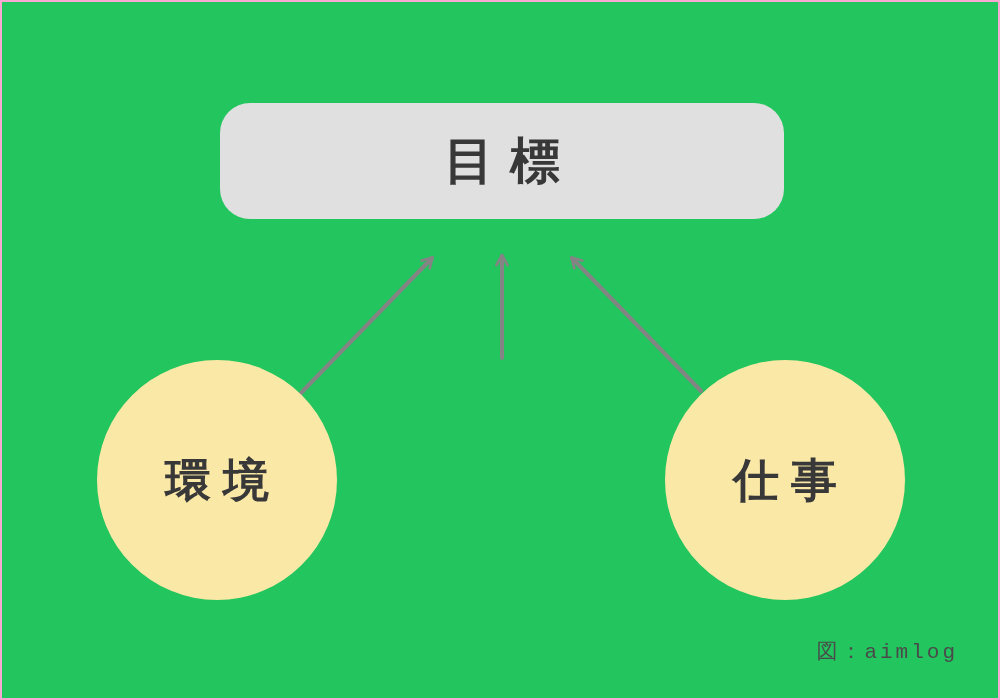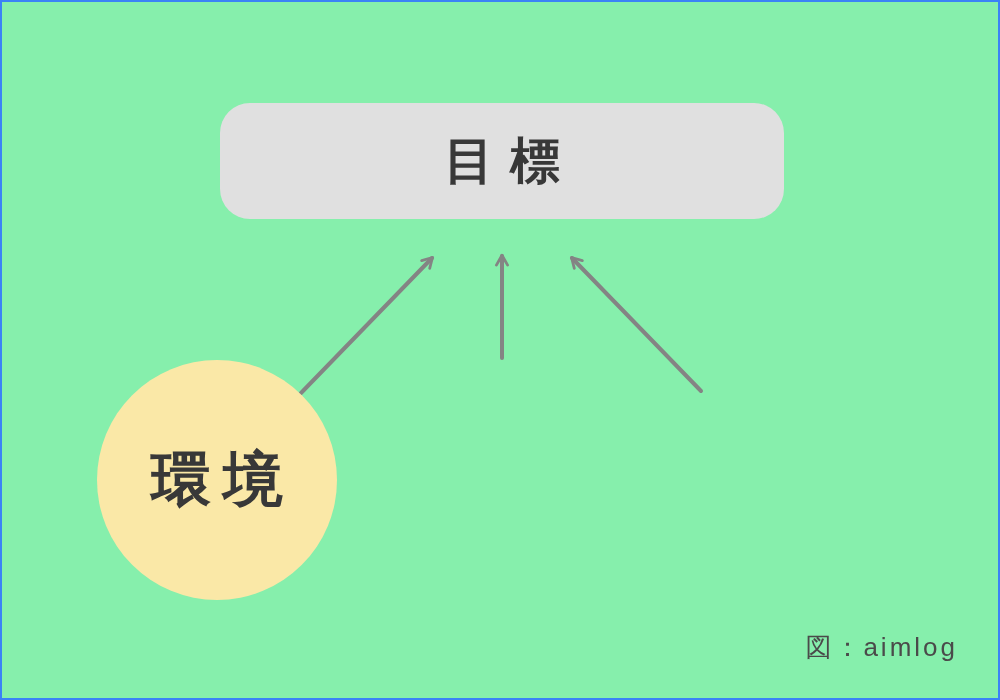--- a/index.html
+++ b/index.html
@@ -6,22 +6,22 @@
     margin: 0;
     padding: 0;
     background: #ffffff;
     font-family: "Liberation Sans", "DejaVu Sans", sans-serif;
   }
   .canvas {
     position: relative;
     width: 1000px;
     height: 700px;
     box-sizing: border-box;
-    border: 2px solid #3b82f6;
-    background: #86efac;
+    border: 2px solid #f9a8d4;
+    background: #22c55e;
     overflow: hidden;
   }
   .goal-box {
     position: absolute;
     left: 218px;
     top: 101px;
     width: 564px;
     height: 116px;
     background: #e0e0e0;
     border-radius: 30px;
@@ -53,35 +53,35 @@
     border-radius: 50%;
     background: #fae8a7;
     display: flex;
     align-items: center;
     justify-content: center;
   }
   .factor-circle.env   { left: 95px;  }
   .factor-circle.money { left: 380px; }
   .factor-circle.work  { left: 663px; }
   .factor-label {
-    font-size: 60px;
+    font-size: 46px;
     font-weight: 600;
     color: #383838;
     letter-spacing: 12px;
     text-indent: 12px; 
     line-height: 1;
   }
   .caption {
     position: absolute;
     right: 40px;
     bottom: 33px;
-    font-size: 26px;
+    font-size: 21px;
     color: #4a4a4a;
     letter-spacing: 3px;
-    font-family: Liberation Sans, sans-serif;
+    font-family: Liberation Mono, monospace;
   }
 </style>
 </head>
 <body>
 
 <div class="canvas">
 
   <div class="goal-box">
     <span class="goal-label">目標</span>
   </div>
@@ -95,16 +95,19 @@
     <line x1="299" y1="391" x2="430" y2="256" stroke="#848484" stroke-width="4" stroke-linecap="round" marker-end="url(#arrowhead)"></line>
     <line x1="500" y1="356" x2="500" y2="254" stroke="#848484" stroke-width="4" stroke-linecap="round" marker-end="url(#arrowhead)"></line>
     <line x1="699" y1="389" x2="570" y2="256" stroke="#848484" stroke-width="4" stroke-linecap="round" marker-end="url(#arrowhead)"></line>
   </svg>
 
   <div class="factor-circle env">
     <span class="factor-label">環境</span>
   </div>
 
 
+  <div class="factor-circle work">
+    <span class="factor-label">仕事</span>
+  </div>
 
   <div class="caption">図：aimlog</div>
 
 </div>
 
 </body></html>

